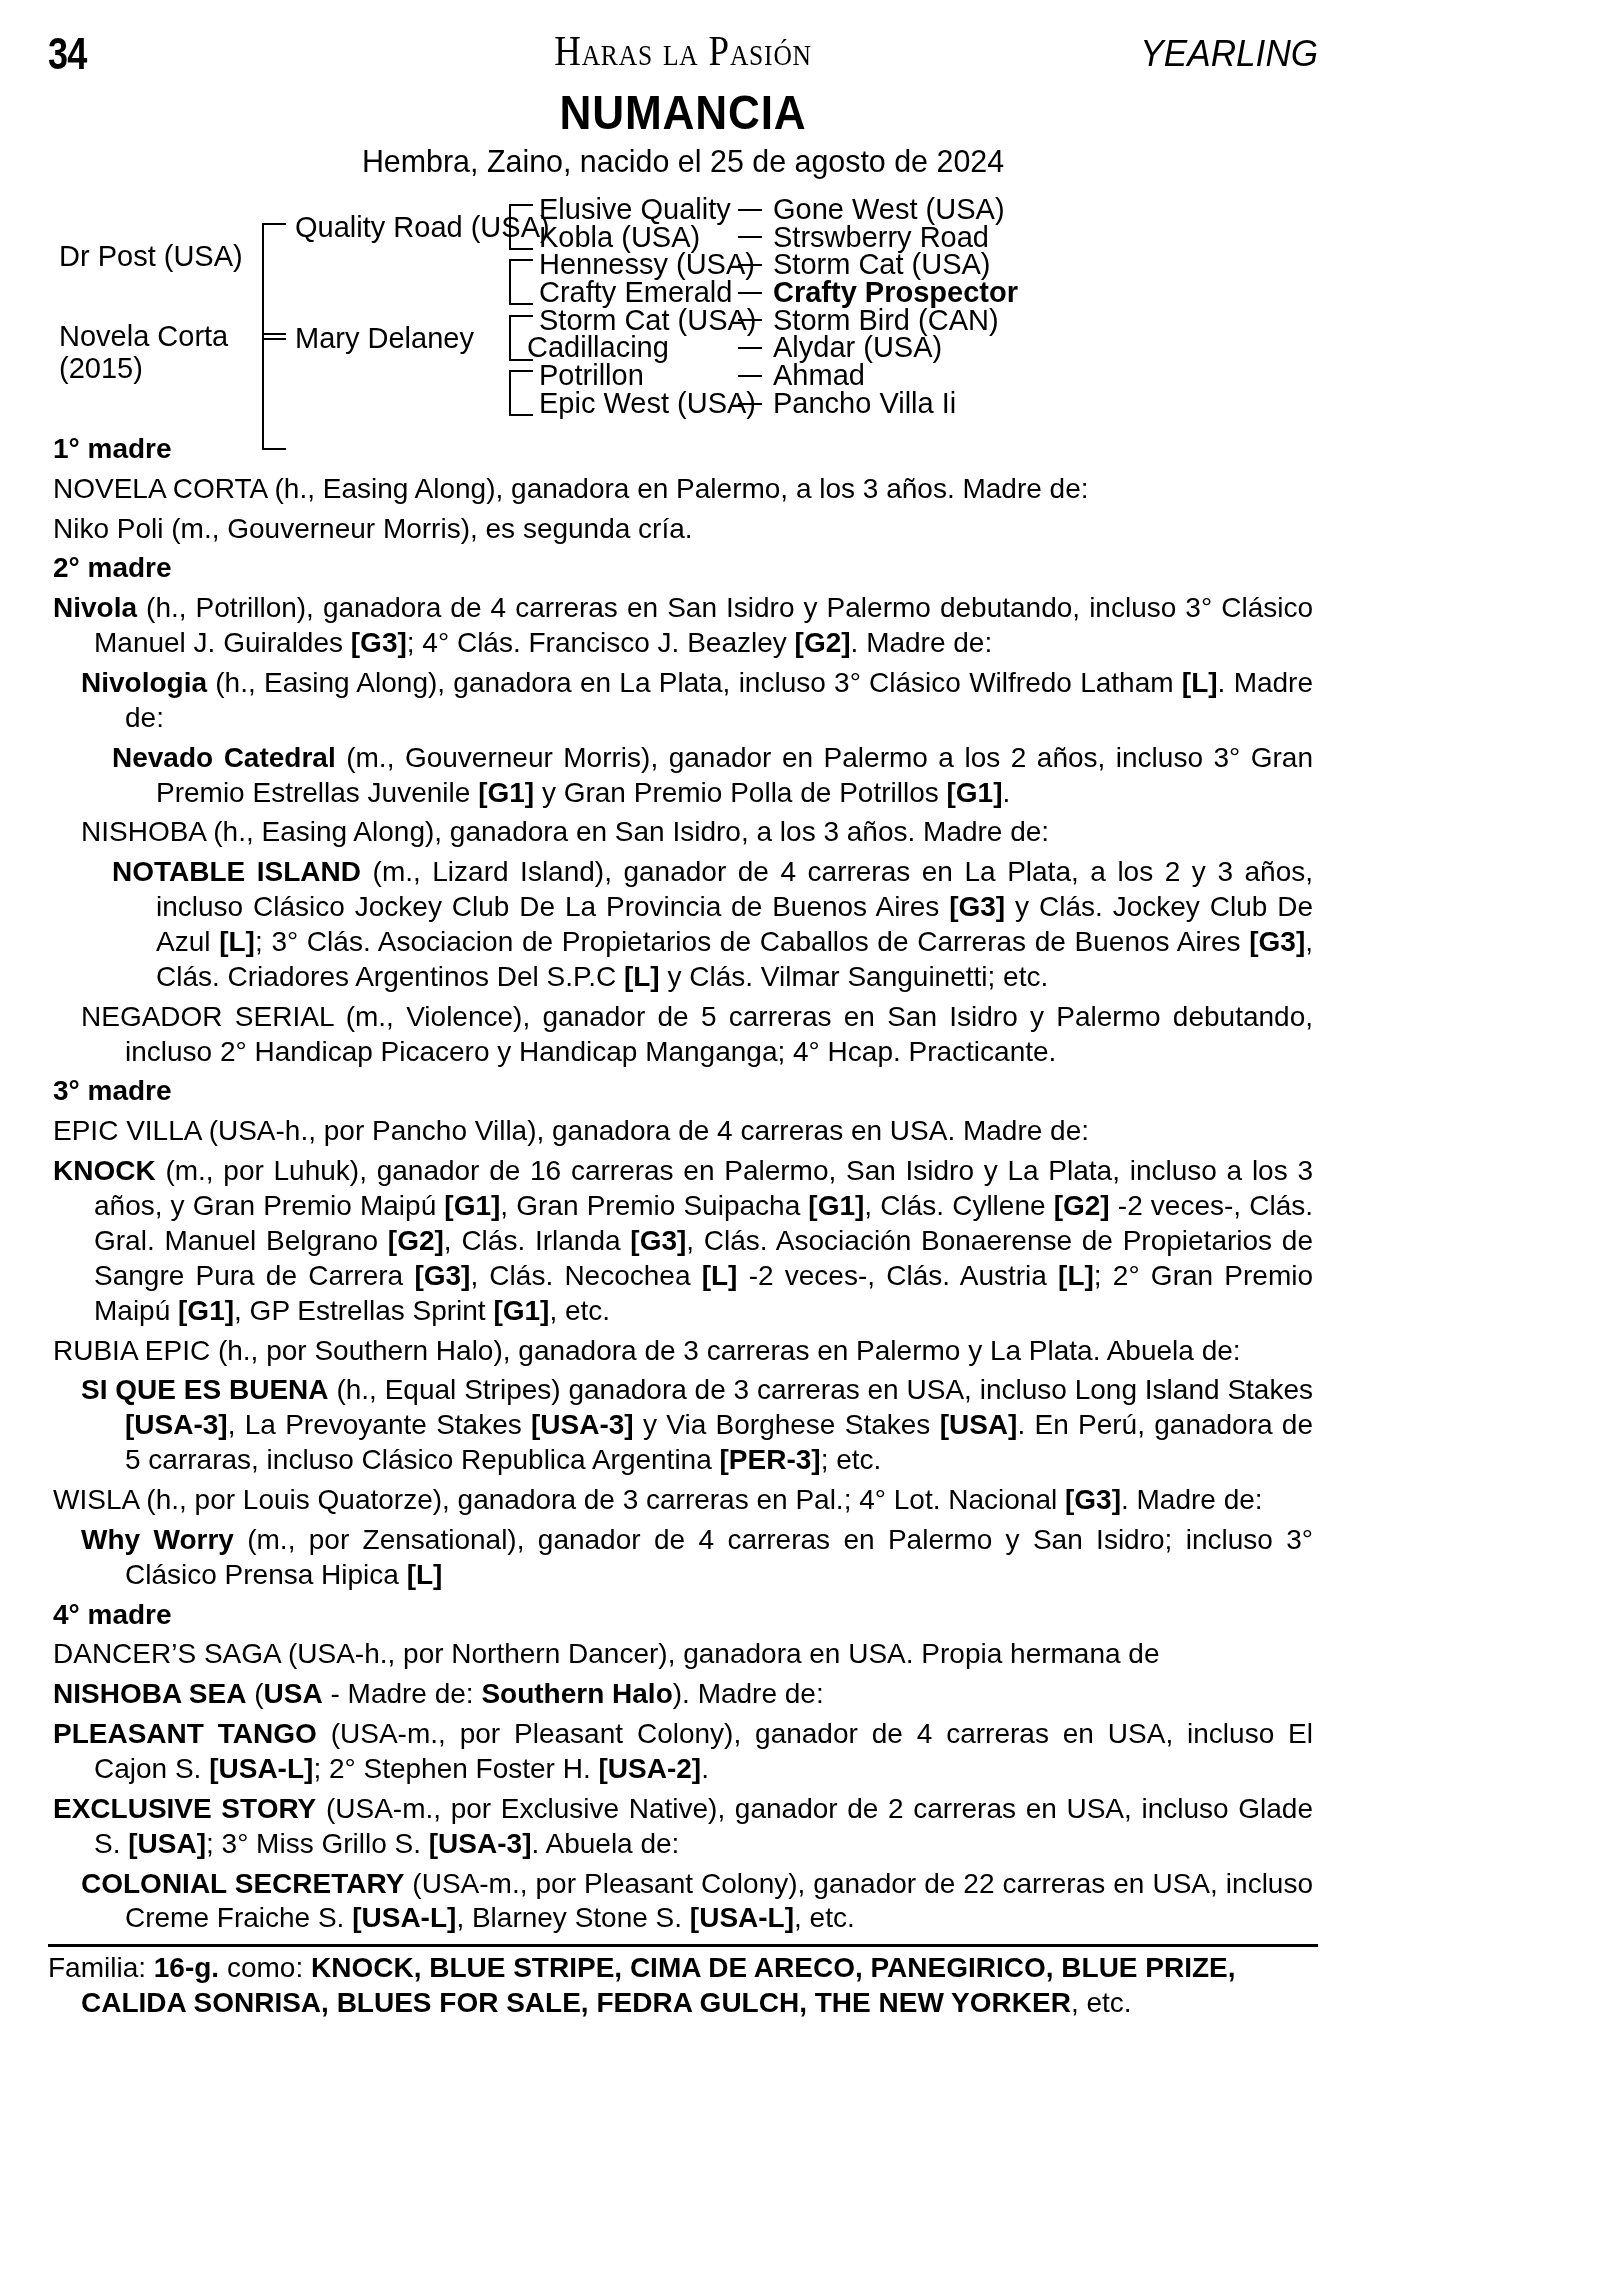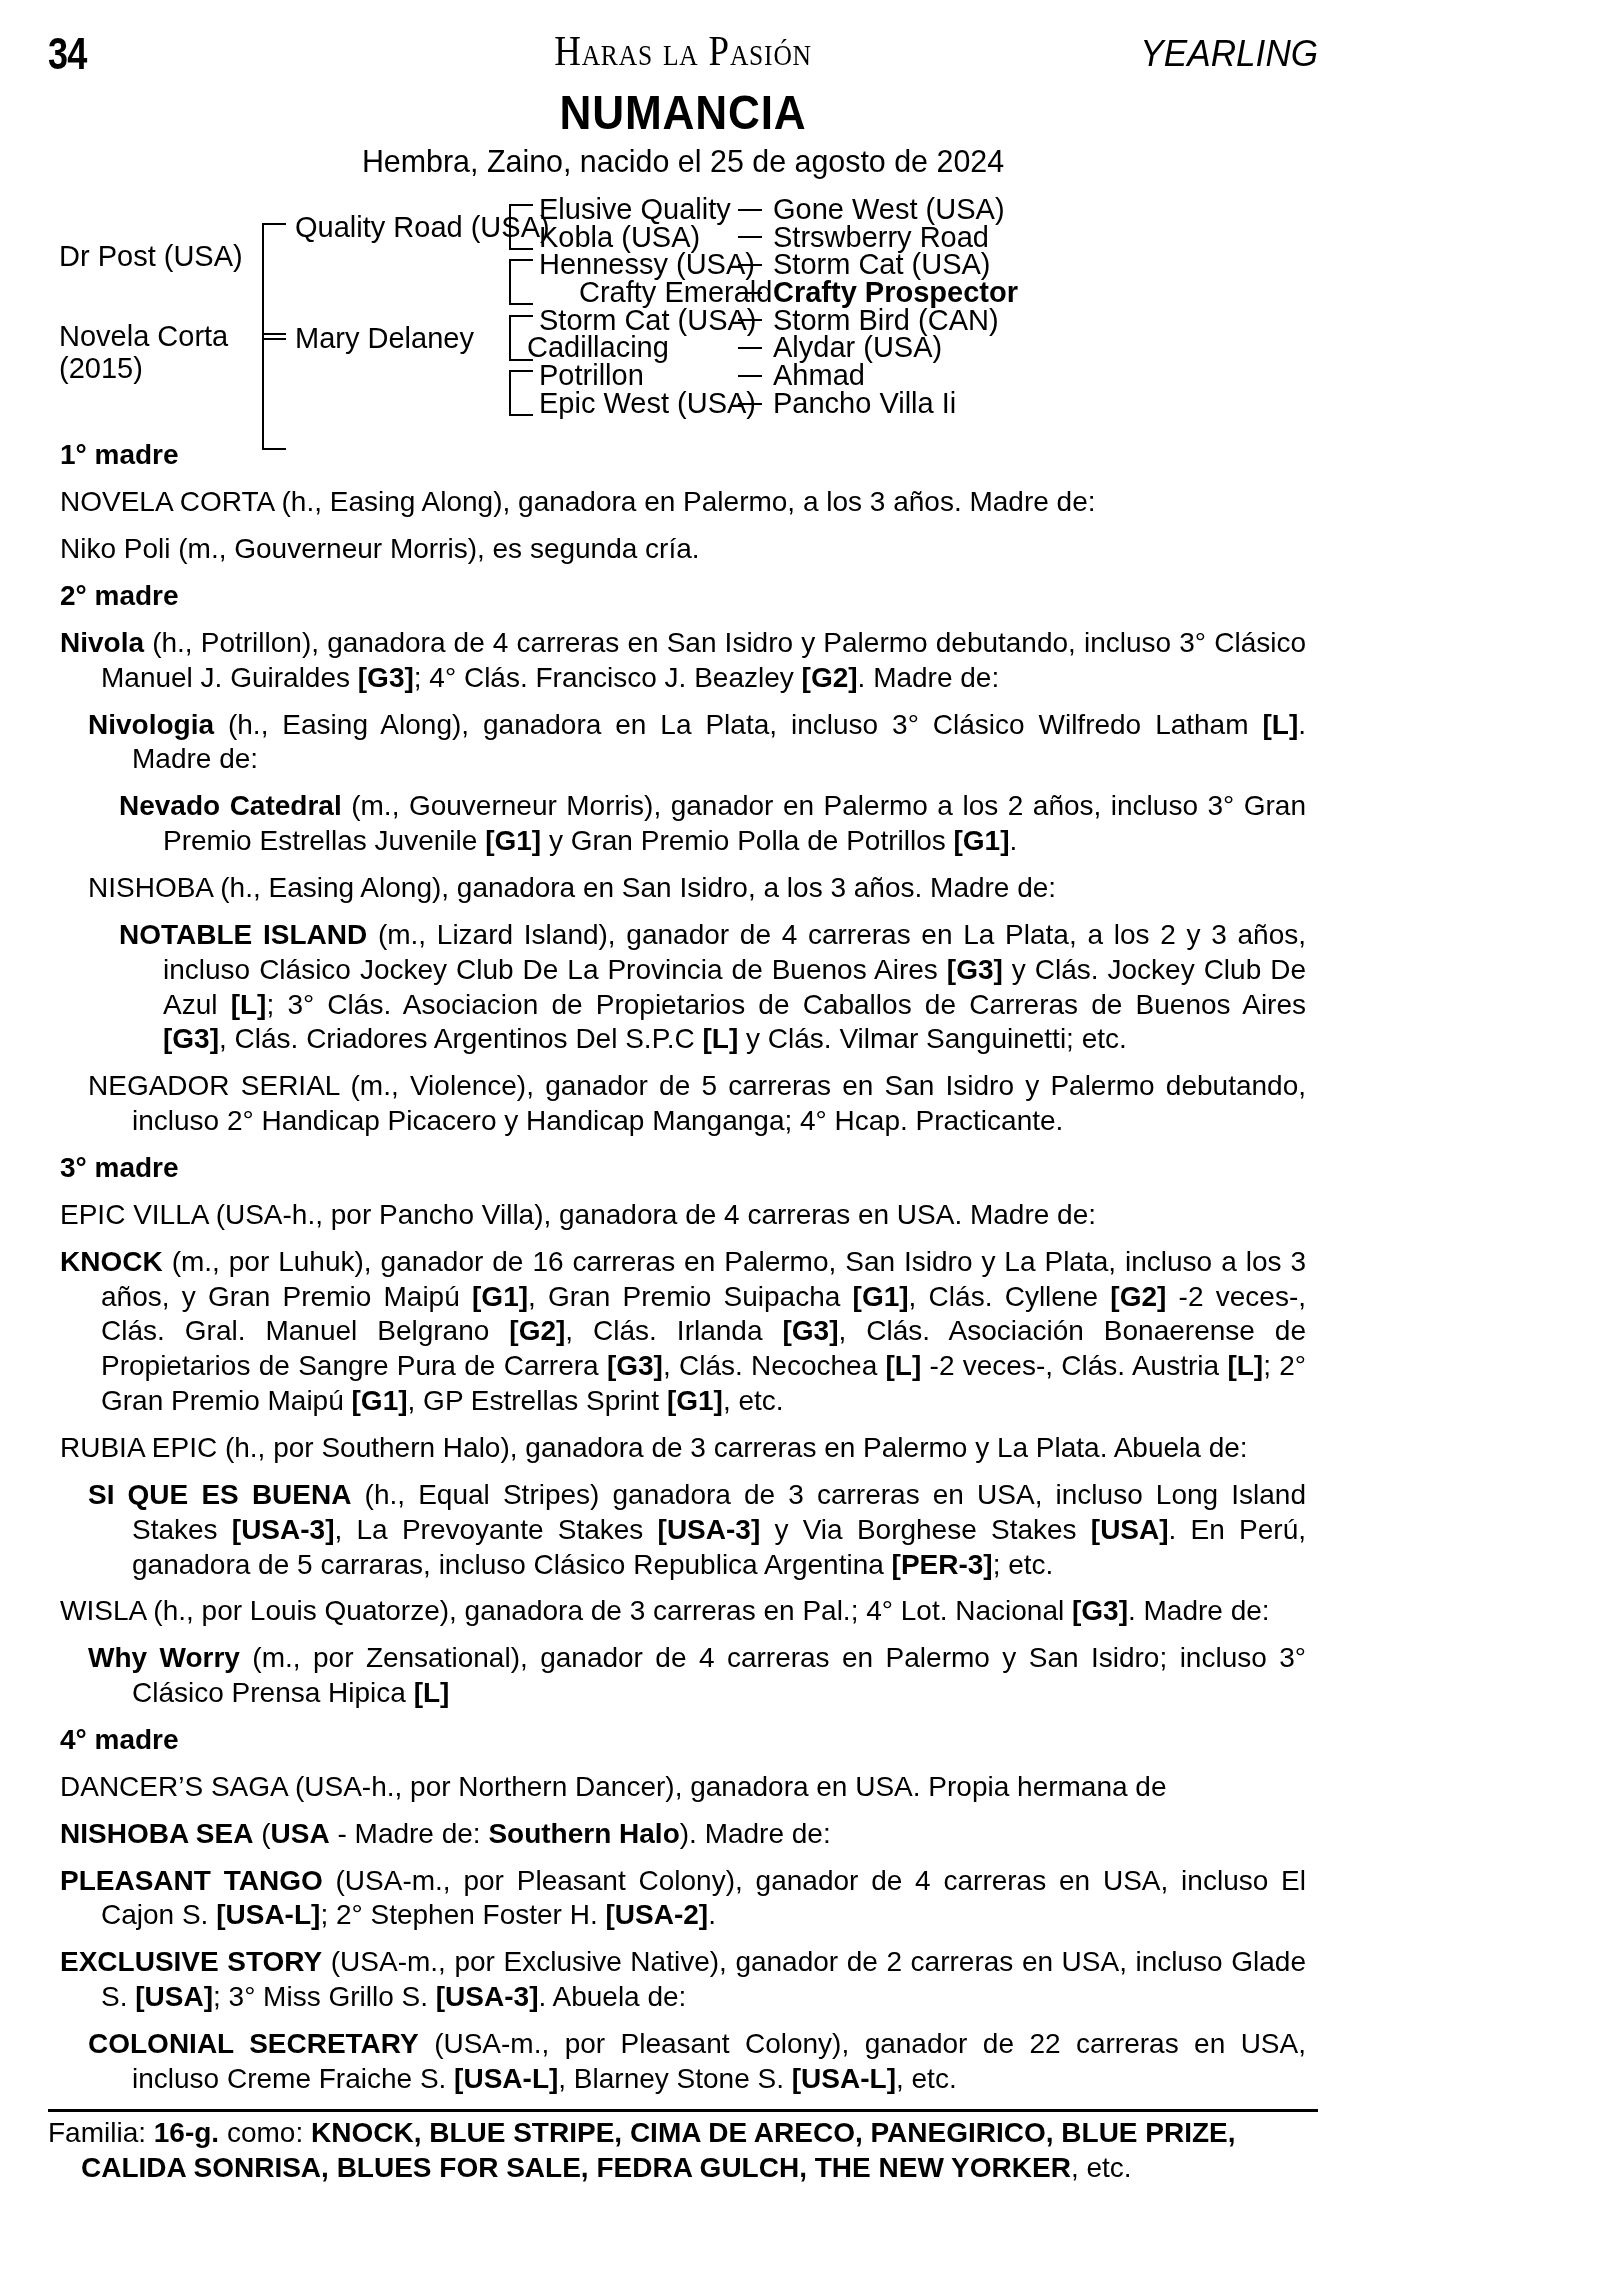--- a/index.html
+++ b/index.html
@@ -112,21 +112,21 @@
     border-top: 2.8px solid #000;
   }
 
   
   .body-text {
     margin-top: 5.5px;
     font-size: 28px;
     line-height: 1.245;
   }
   .body-text p {
-    margin: 12px;
+    margin: 5px;
     text-align: justify;
     text-justify: inter-word;
   }
   .sec-head {
     font-weight: bold;
     text-align: left !important;
   }
   .i0 { padding-left: 0; text-indent: 0; }
   .h1 { padding-left: 41px; text-indent: -41px; }
   .h2 { padding-left: 72px; text-indent: -44px; }
@@ -176,21 +176,21 @@
     <div class="ped-item" style="left:247px; top:131px;">Mary Delaney</div>
 
     <div class="brace" style="left:461px; top:11px;  height:42px;"></div>
     <div class="brace" style="left:461px; top:66px;  height:42px;"></div>
     <div class="brace" style="left:461px; top:122px; height:42px;"></div>
     <div class="brace" style="left:461px; top:177px; height:42px;"></div>
 
     <div class="ped-item" style="left:491px; top:1.8px;">Elusive Quality</div>
     <div class="ped-item" style="left:491px; top:29.5px;">Kobla (USA)</div>
     <div class="ped-item" style="left:491px; top:57px;">Hennessy (USA)</div>
-    <div class="ped-item" style="left:491px; top:85px;margin-left:40px;">Crafty Emerald</div>
+    <div class="ped-item" style="left:491px; top:85px;">Crafty Emerald</div>
     <div class="ped-item" style="left:491px; top:113px;">Storm Cat (USA)</div>
     <div class="ped-item" style="left:479px; top:140px;">Cadillacing</div>
     <div class="ped-item" style="left:491px; top:168px;">Potrillon</div>
     <div class="ped-item" style="left:491px; top:196px;">Epic West (USA)</div>
 
     <div class="dash" style="left:690px; top:15.7px;"></div>
     <div class="dash" style="left:690px; top:43px;"></div>
     <div class="dash" style="left:690px; top:71px;"></div>
     <div class="dash" style="left:690px; top:99px;"></div>
     <div class="dash" style="left:690px; top:126px;"></div>

